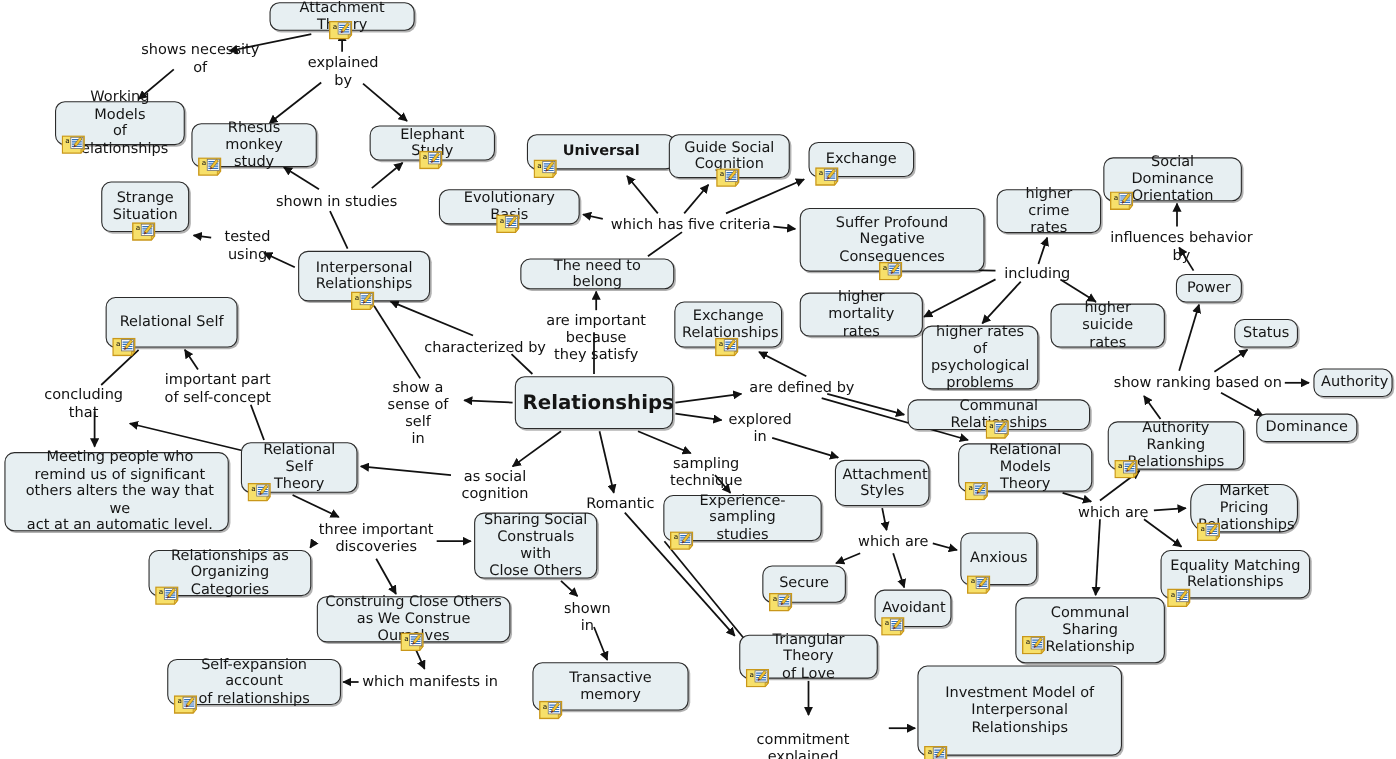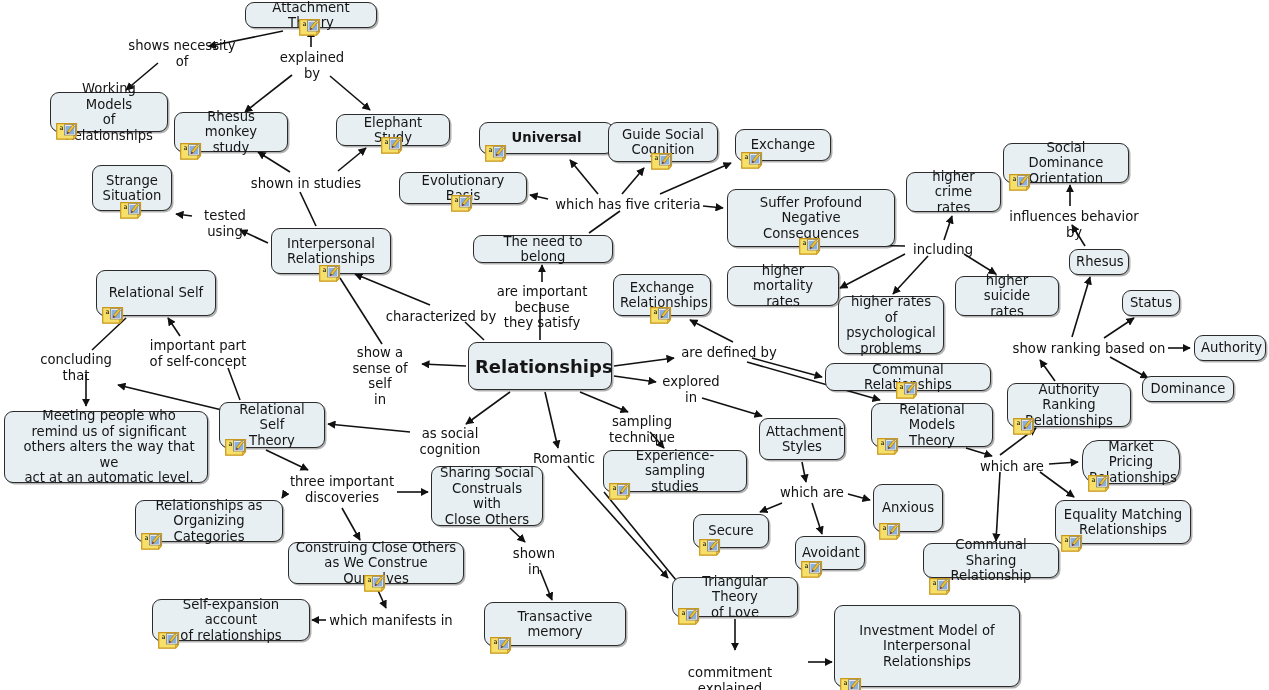--- a/index.html
+++ b/index.html
@@ -422,21 +422,21 @@
           <g transform="rotate(38 14 7)">
             <rect x="12.9" y="1.2" width="2.4" height="8.6" fill="#f2c230" stroke="#8a6a10" stroke-width="0.5"></rect>
             <path d="M12.9 9.8 L14.1 12.2 L15.3 9.8 Z" fill="#7a2d1f"></path>
           </g>
         </svg>
       </div>
       <div class="node" style="left: 473px; top: 235px; width: 140px; height: 28px;">
         <span class="nlabel">The need to belong</span>
       </div>
       <div class="node" style="left: 1069px; top: 249px; width: 60px; height: 26px;">
-        <span class="nlabel">Rhesus</span>
+        <span class="nlabel">Power</span>
       </div>
       <div class="node" style="left: 96px; top: 270px; width: 120px; height: 46px;">
         <span class="nlabel">Relational Self</span>
       </div>
       <div class="resicon" style="left: 102px; top: 307px;">
         <svg width="24" height="17" viewBox="0 0 24 17" xmlns="http://www.w3.org/2000/svg">
           <path d="M0.7 0.7 H20.5 V12.6 L17.6 16.2 H0.7 Z" fill="#f7e06a" stroke="#c9971a" stroke-width="1.2"></path>
           <path d="M17.6 12.6 H20.5 L17.6 16.2 Z" fill="#e8c94e" stroke="#c9971a" stroke-width="0.8"></path>
           <text x="3.4" y="7.4" font-family="DejaVu Sans, sans-serif" font-size="6.6" fill="#111">a</text>
           <rect x="8.4" y="1.8" width="11" height="10.2" fill="#ffffff" stroke="#6d6d6d" stroke-width="0.7"></rect>
@@ -767,21 +767,21 @@
             <line x1="9.4" y1="6.0" x2="18.4" y2="6.0"></line>
             <line x1="9.4" y1="8.0" x2="18.4" y2="8.0"></line>
             <line x1="9.4" y1="10.0" x2="18.4" y2="10.0"></line>
           </g>
           <g transform="rotate(38 14 7)">
             <rect x="12.9" y="1.2" width="2.4" height="8.6" fill="#f2c230" stroke="#8a6a10" stroke-width="0.5"></rect>
             <path d="M12.9 9.8 L14.1 12.2 L15.3 9.8 Z" fill="#7a2d1f"></path>
           </g>
         </svg>
       </div>
-      <div class="node" style="left: 923px; top: 543px; width: 136px; height: 35px; justify-content: flex-end;">
+      <div class="node" style="left: 923px; top: 543px; width: 136px; height: 60px; justify-content: flex-end;">
         <span class="nlabel">Communal Sharing
 Relationship</span>
       </div>
       <div class="resicon" style="left: 929px; top: 578px;">
         <svg width="24" height="17" viewBox="0 0 24 17" xmlns="http://www.w3.org/2000/svg">
           <path d="M0.7 0.7 H20.5 V12.6 L17.6 16.2 H0.7 Z" fill="#f7e06a" stroke="#c9971a" stroke-width="1.2"></path>
           <path d="M17.6 12.6 H20.5 L17.6 16.2 Z" fill="#e8c94e" stroke="#c9971a" stroke-width="0.8"></path>
           <text x="3.4" y="7.4" font-family="DejaVu Sans, sans-serif" font-size="6.6" fill="#111">a</text>
           <rect x="8.4" y="1.8" width="11" height="10.2" fill="#ffffff" stroke="#6d6d6d" stroke-width="0.7"></rect>
           <g stroke="#2d6fbf" stroke-width="1.1">

